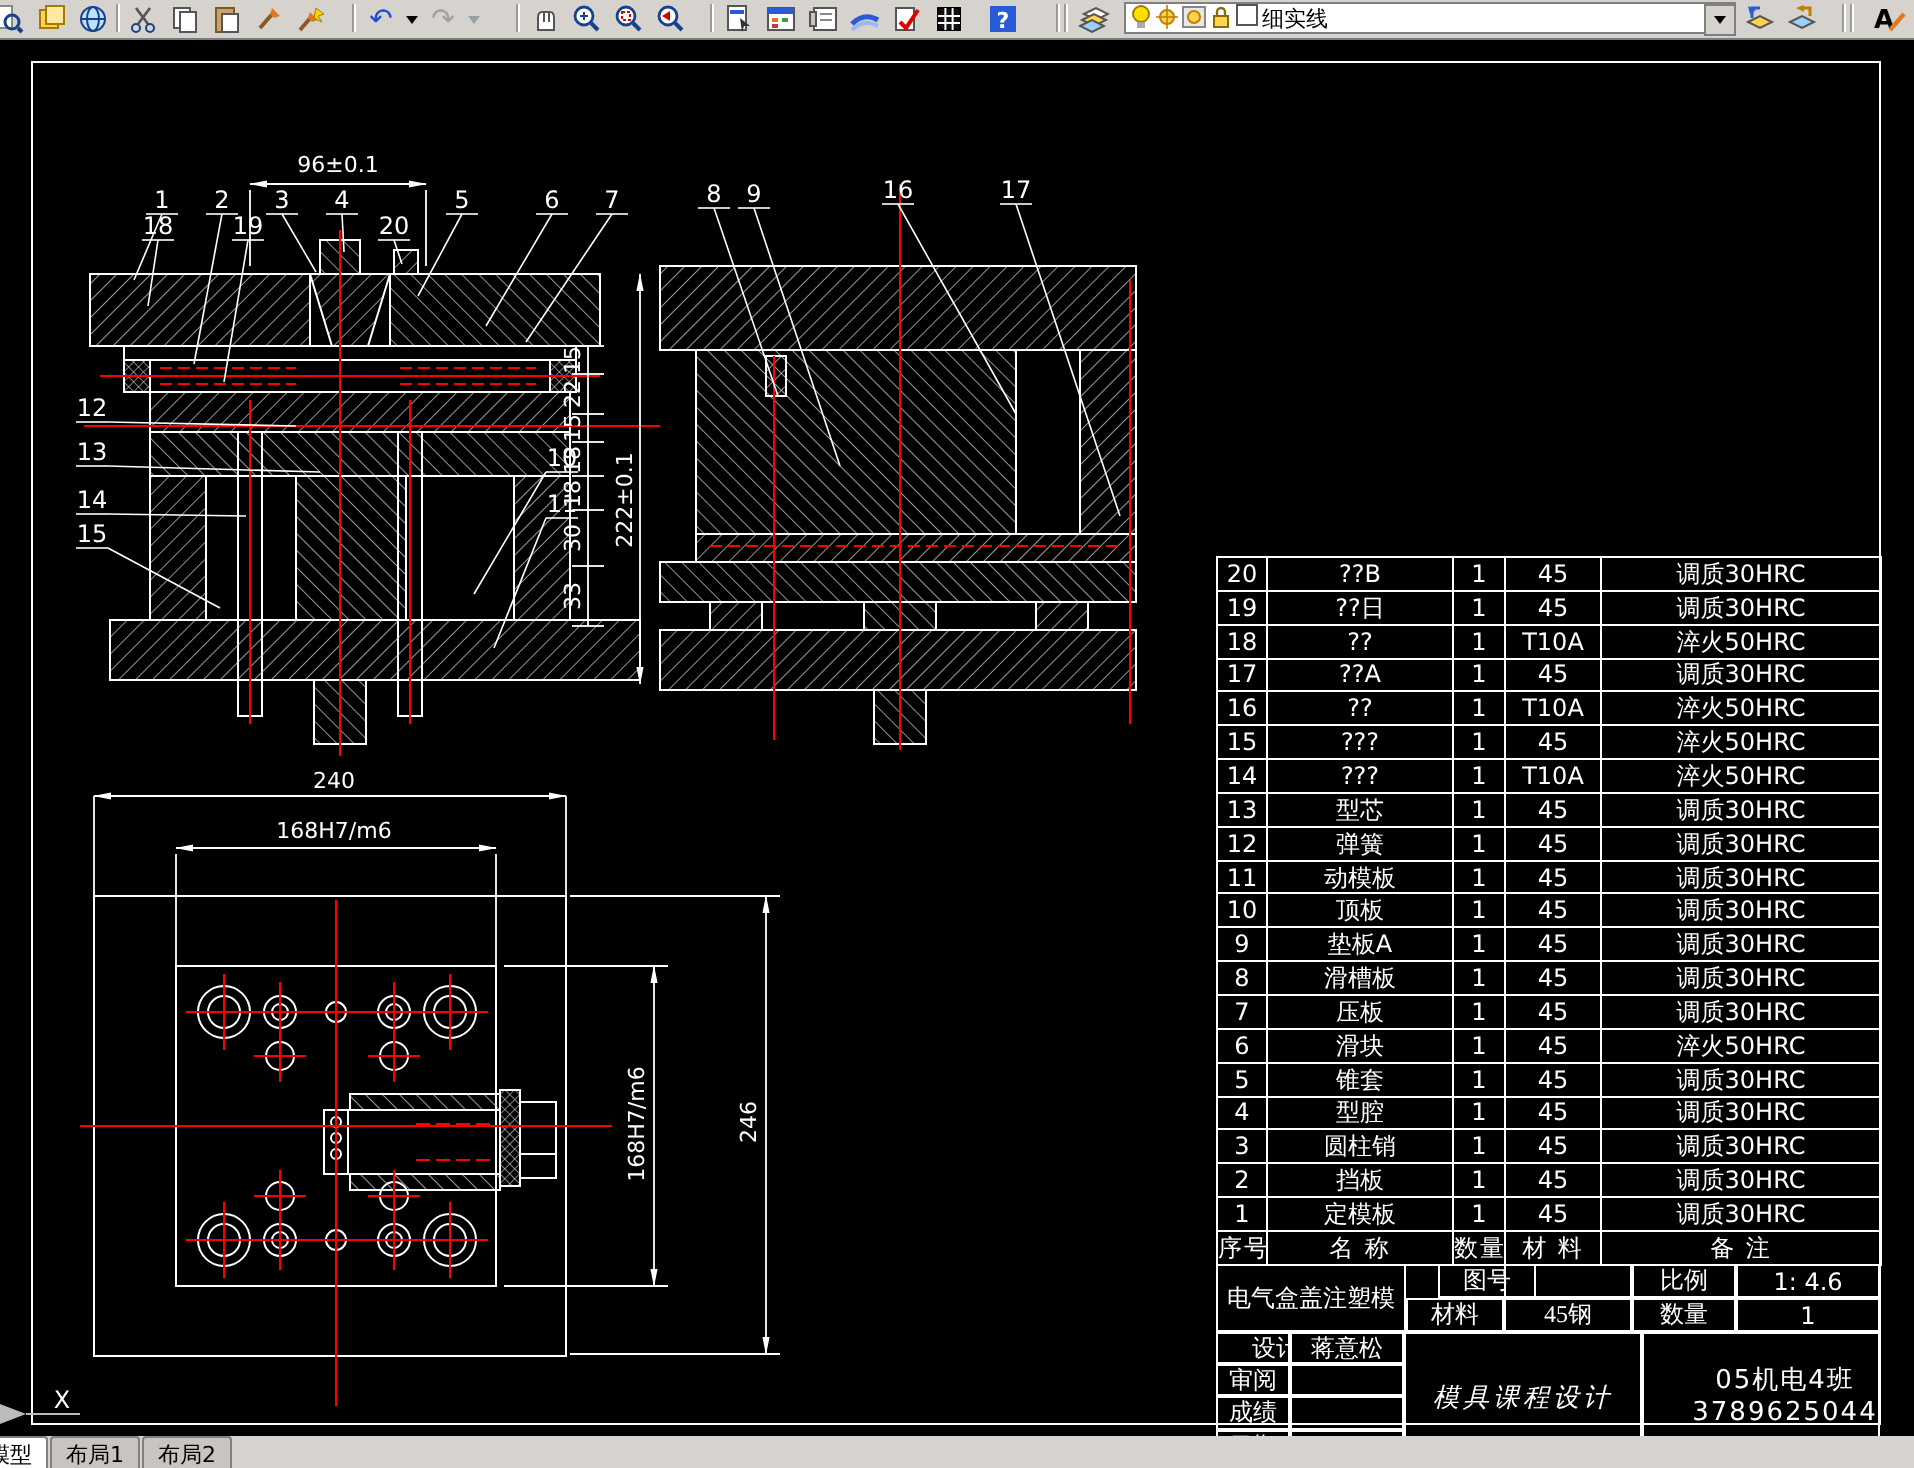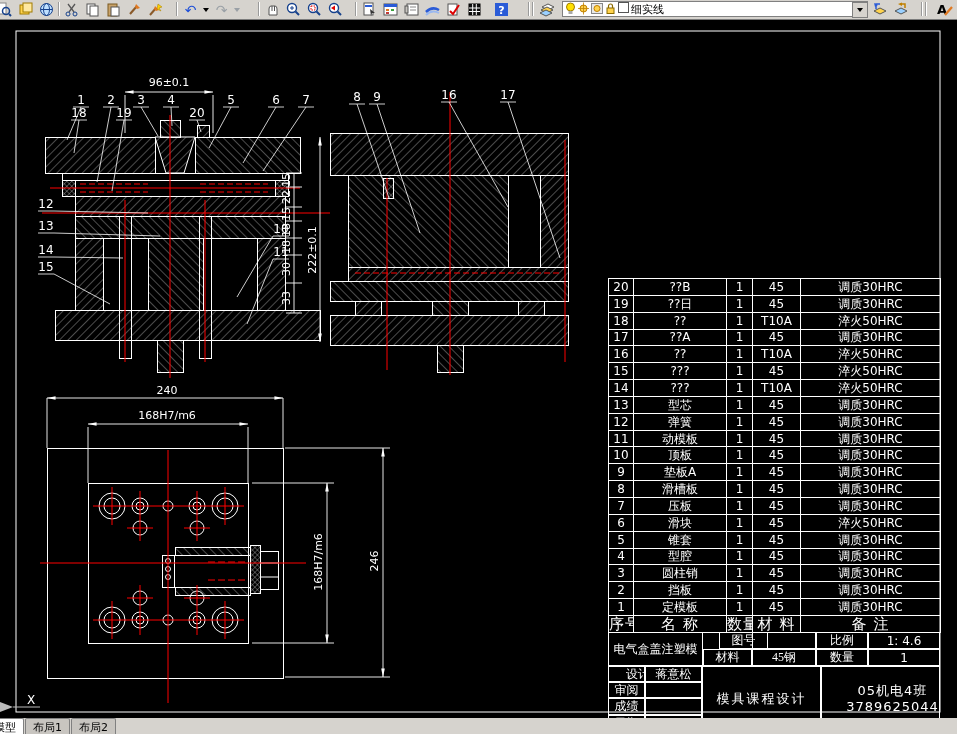--- a/index.html
+++ b/index.html
@@ -22,21 +22,21 @@
   .canvas{position:absolute;left:0;top:20px;width:957px;height:698px;background:#000;}
   svg text{font-family:"DejaVu Sans",sans-serif;font-size:12px;fill:#fff;}
   svg text.dim{font-size:11px;}
   
   .parts{position:absolute;left:608px;top:258px;width:332px;border-collapse:collapse;
          table-layout:fixed;color:#fff;}
   .parts td{border:1px solid #fff;padding:0;text-align:center;font-size:12px;line-height:14px;
             overflow:hidden;white-space:nowrap;}
   .parts tr{height:16.85px;}
   .parts tr.hdr{height:17px;}
-  .parts tr.hdr td{font-size:15px;letter-spacing:1px;}
+  .parts tr.hdr td{font-size:12px;letter-spacing:1px;}
   
   .tblock{position:absolute;left:608px;top:612px;width:376px;height:100px;color:#fff;}
   .tc{position:absolute;border:1px solid #fff;box-sizing:border-box;display:flex;
       align-items:center;justify-content:center;font-size:12px;overflow:hidden;white-space:nowrap;}
   .tc.big{font-size:13px;letter-spacing:2px;}
   .tc.two{flex-direction:column;line-height:16px;font-size:13px;letter-spacing:1px;padding-left:24px;}
   
   .tabbar{position:absolute;left:0;top:718px;width:957px;height:16px;background:#d6d3ce;
           overflow:hidden;display:flex;align-items:flex-start;}
   .tab{height:18px;background:#fff;border:1px solid #808080;border-bottom:none;
@@ -699,21 +699,21 @@
   <div class="tc" style="left:208px;top:17px;width:52px;height:17px;">数量</div>
   <div class="tc" style="left:260px;top:17px;width:72px;height:17px;">1</div>
   <div class="tc" style="left:0;top:34px;width:37px;height:16px;padding-left:23px;">设计</div>
   <div class="tc" style="left:37px;top:34px;width:57px;height:16px;">蒋意松</div>
   <div class="tc" style="left:0;top:50px;width:37px;height:16px;">审阅</div>
   <div class="tc" style="left:37px;top:50px;width:57px;height:16px;"></div>
   <div class="tc" style="left:0;top:66px;width:37px;height:17px;">成绩</div>
   <div class="tc" style="left:37px;top:66px;width:57px;height:17px;"></div>
   <div class="tc" style="left:0;top:83px;width:37px;height:17px;">日期</div>
   <div class="tc" style="left:37px;top:83px;width:57px;height:17px;">08.12.27</div>
-  <div class="tc big" style="left:94px;top:34px;width:119px;height:66px;">模具课程设计</div>
+  <div class="tc big" style="left:94px;top:34px;width:119px;height:66px;font-style:italic;">模具课程设计</div>
   <div class="tc two" style="left:213px;top:34px;width:119px;height:66px;">
     <div>05机电4班</div>
     <div>3789625044</div>
   </div>
 </div>
 </div>
 
 <div class="tabbar">
   <div class="tabs-shift">
     <div class="tab"><span>模型</span></div>

